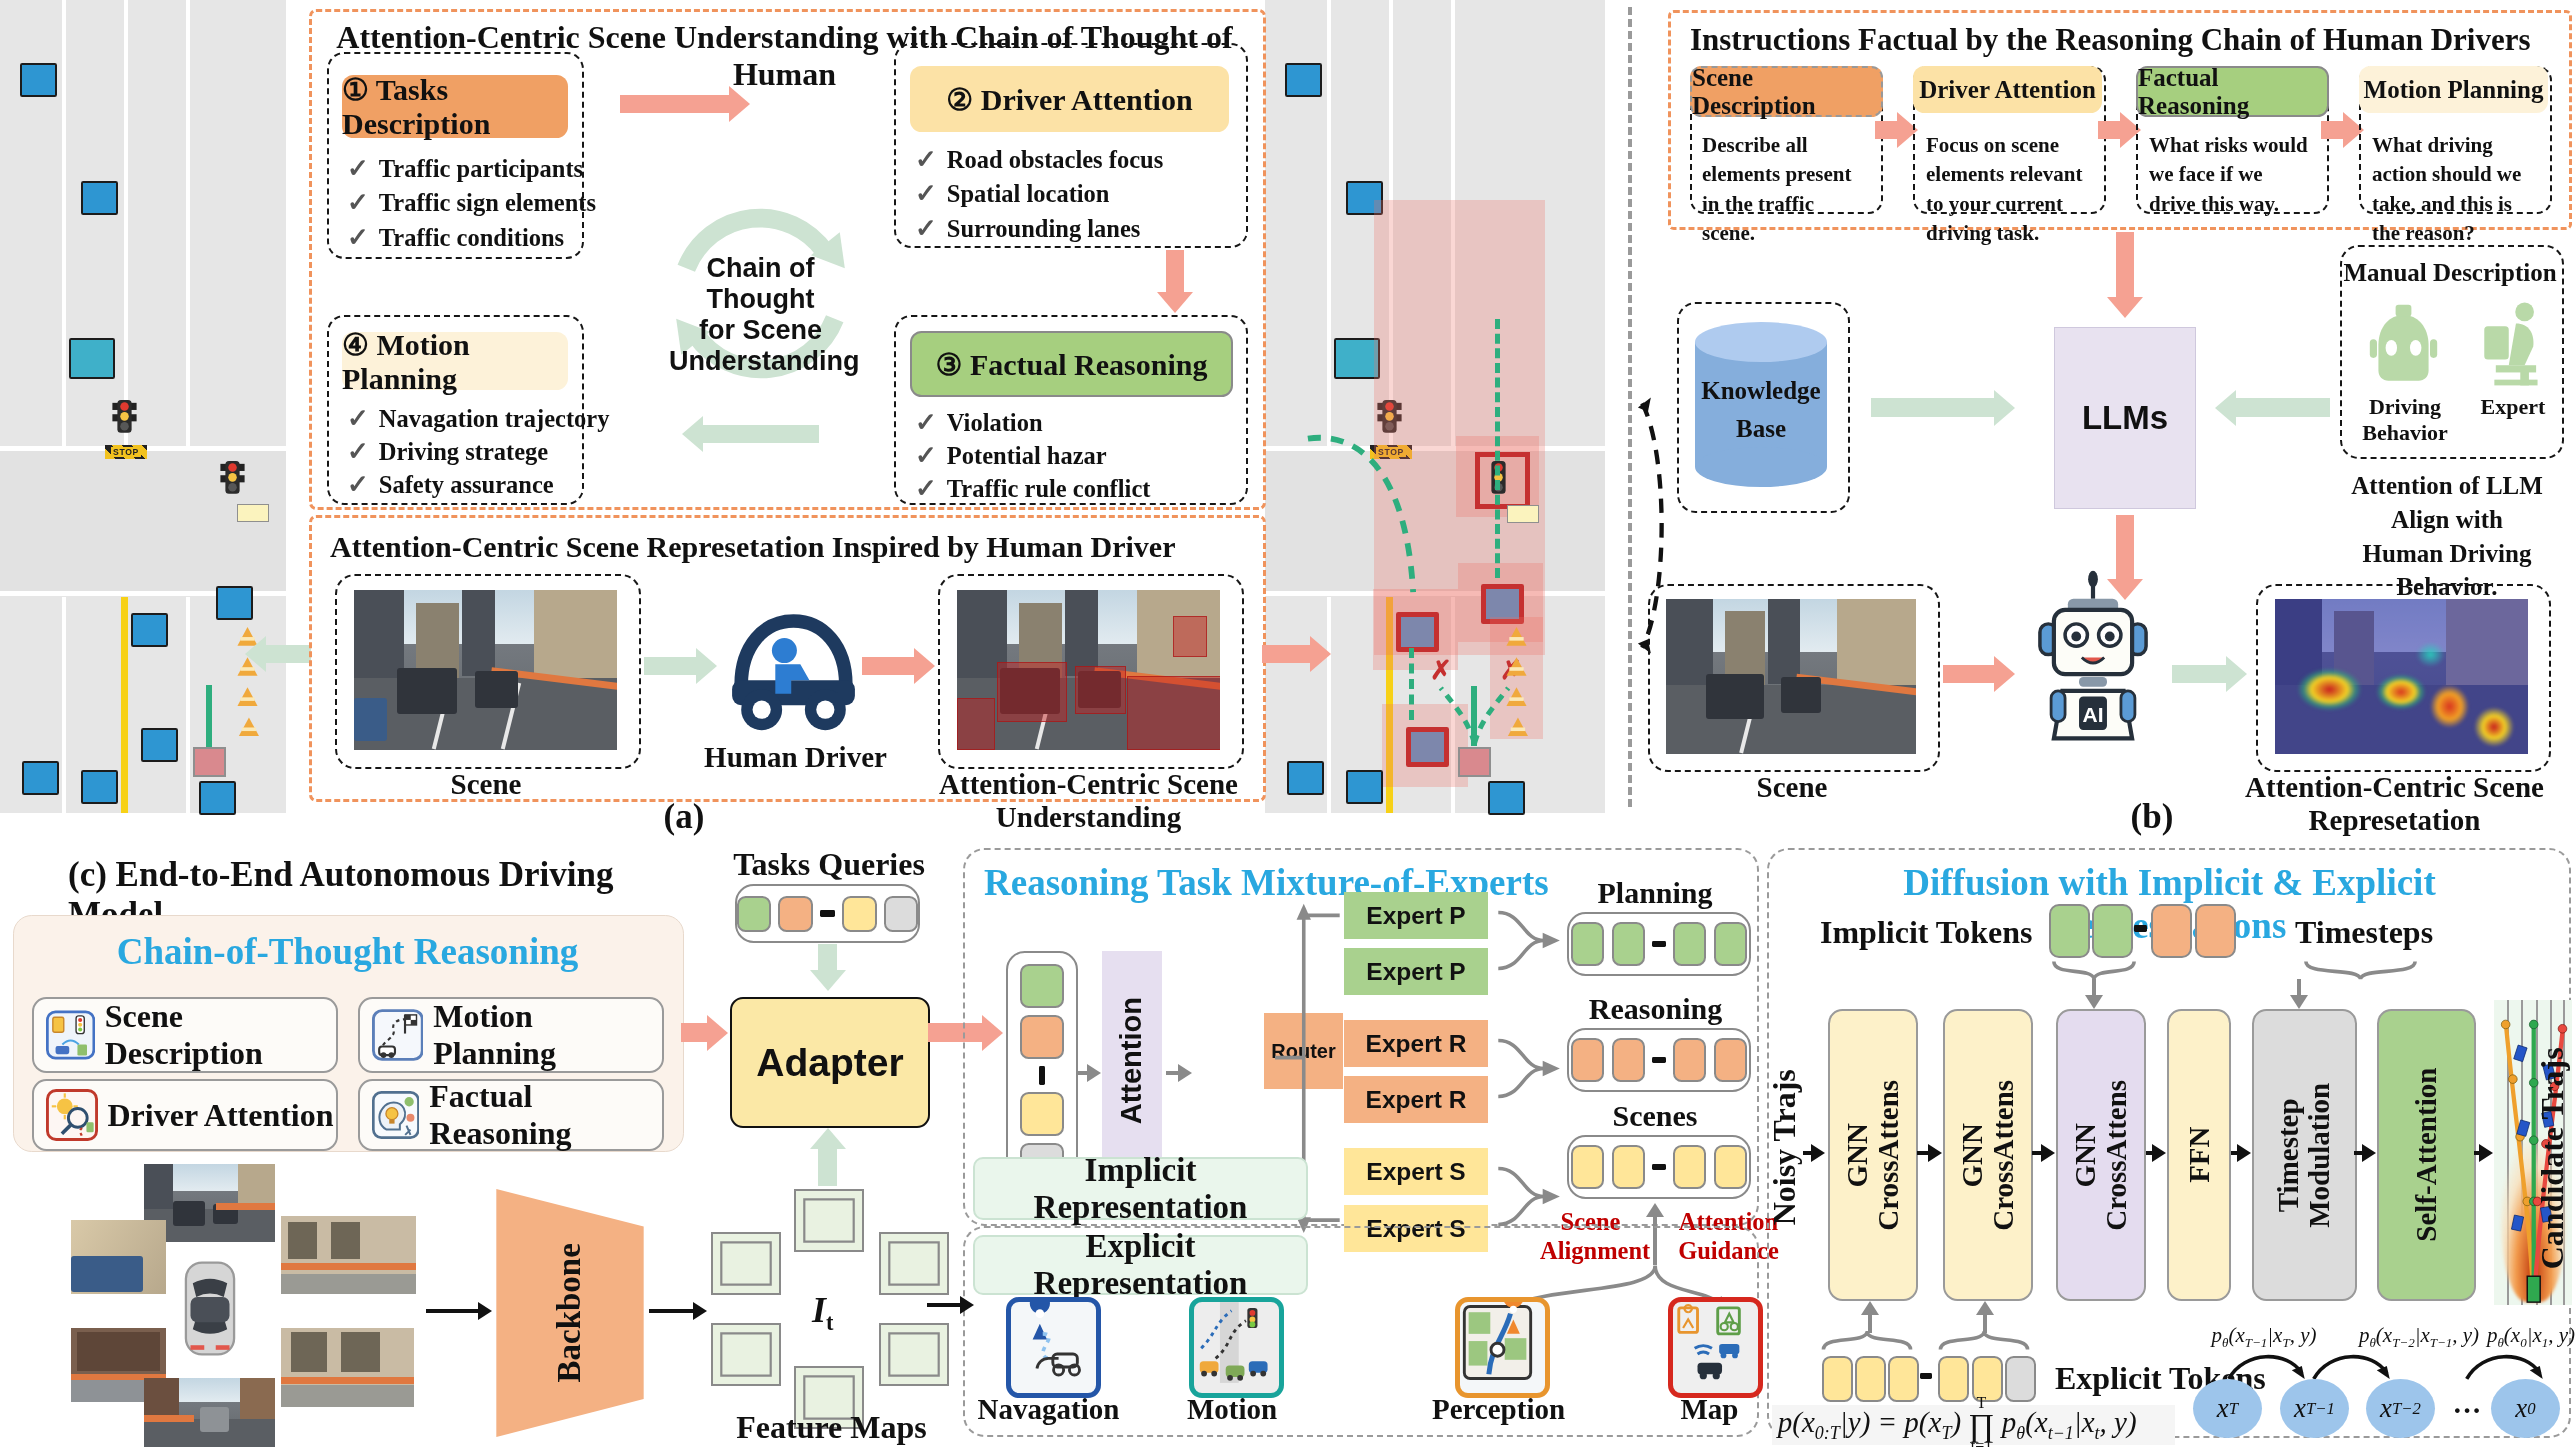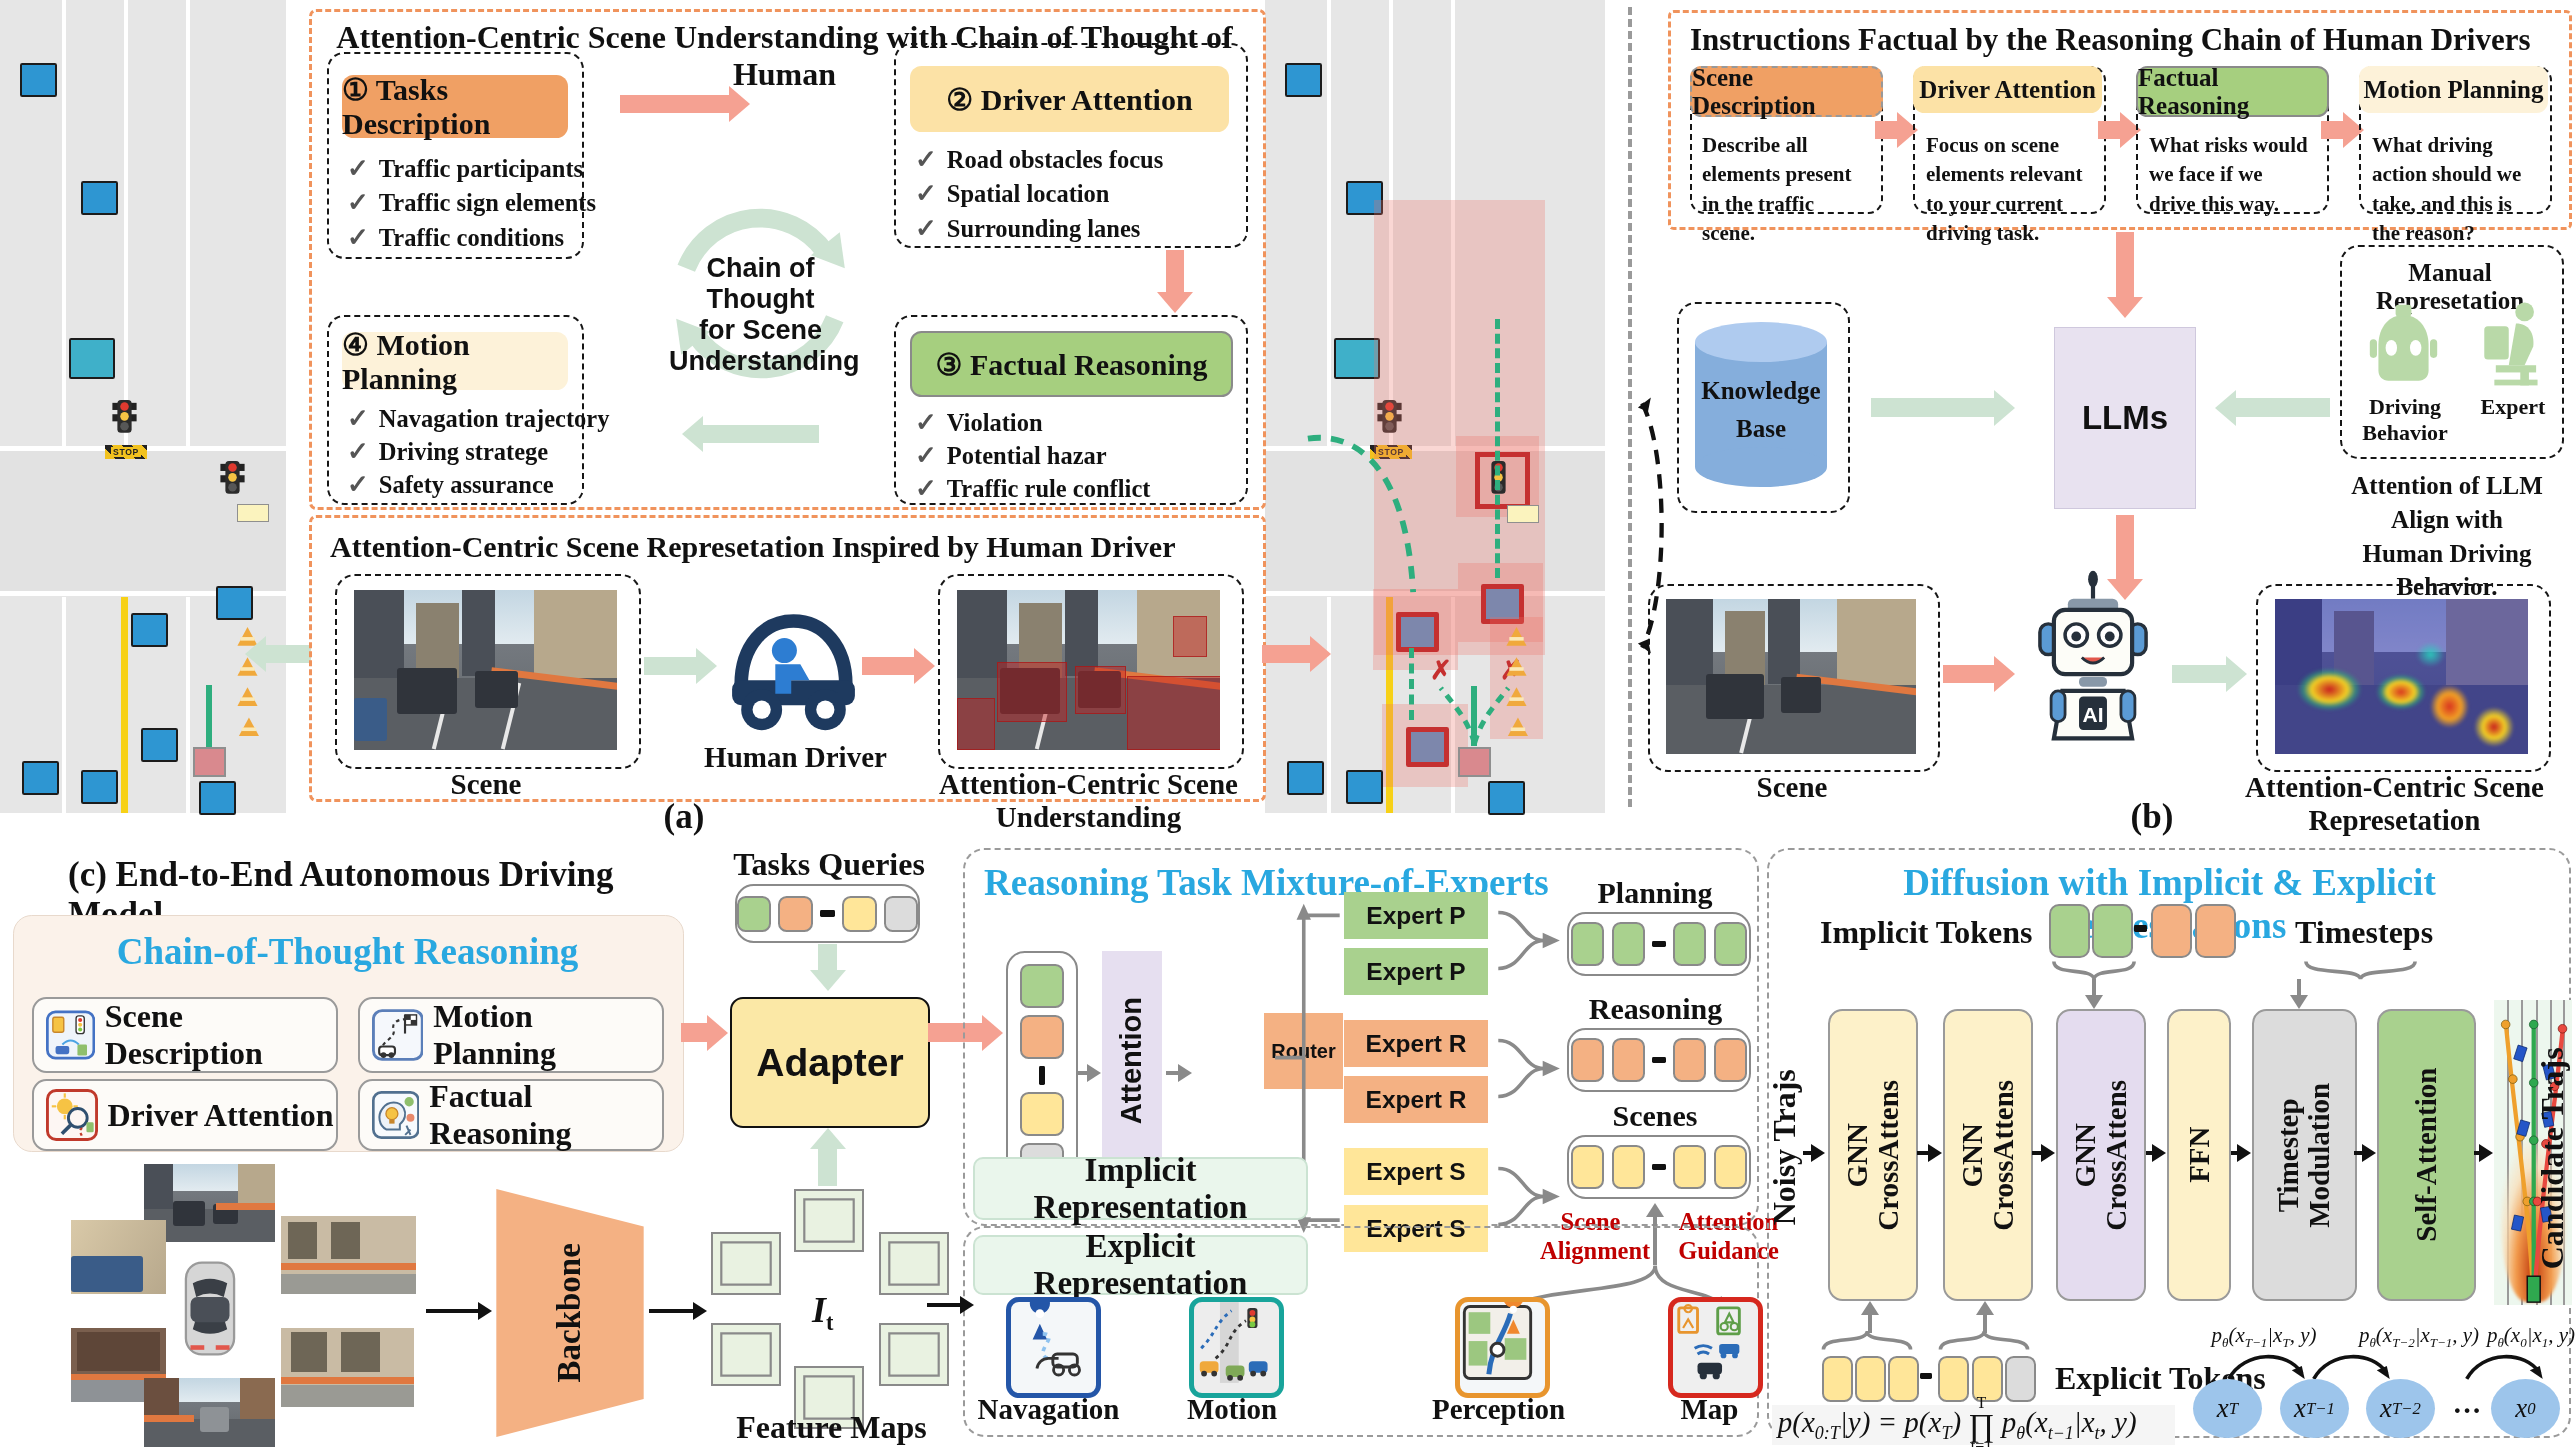--- a/index.html
+++ b/index.html
@@ -435,21 +435,21 @@
     </div>
 
   <div class="abs sans b ctr" style="left:2054px;top:327px;width:140px;height:180px;background:#E8E2F0;border:1.4px solid #cfc8dd;display:flex;align-items:center;justify-content:center;font-size:33px;">LLMs</div>
 
   <div class="arr left grn" style="left:2215px;top:389px;width:115px;height:37px;">
       <div class="h"></div>
       <div class="s"></div>
     </div>
 
   <div class="dbox" style="left:2340px;top:245px;width:220px;height:210px;border-radius:18.7px;"></div>
-  <div class="abs b ctr" style="left:2340px;top:259px;width:220px;font-size:25px;">Manual Represetation</div>
+  <div class="abs b ctr" style="left:2340px;top:259px;width:220px;font-size:25px;">Manual Description</div>
   <svg class="abs" style="left:2364px;top:302px;" width="79" height="86" viewBox="0 0 110 120">
     <path d="M20,60 C20,34 36,18 55,18 C74,18 90,34 90,60 L90,96 C90,104 84,110 76,110 L34,110 C26,110 20,104 20,96 Z" fill="#B9D9A8"></path>
     <rect x="44" y="4" width="22" height="16" rx="4" fill="#B9D9A8"></rect>
     <ellipse cx="38" cy="64" rx="8" ry="11" fill="#fff"></ellipse>
       <ellipse cx="72" cy="64" rx="8" ry="11" fill="#fff"></ellipse>
     <rect x="8" y="52" width="10" height="26" rx="5" fill="#B9D9A8"></rect>
       <rect x="92" y="52" width="10" height="26" rx="5" fill="#B9D9A8"></rect>
   </svg>
   <svg class="abs" style="left:2474px;top:299px;" width="76" height="90" viewBox="0 0 105 125">
     <circle cx="70" cy="18" r="13" fill="#B9D9A8"></circle>

